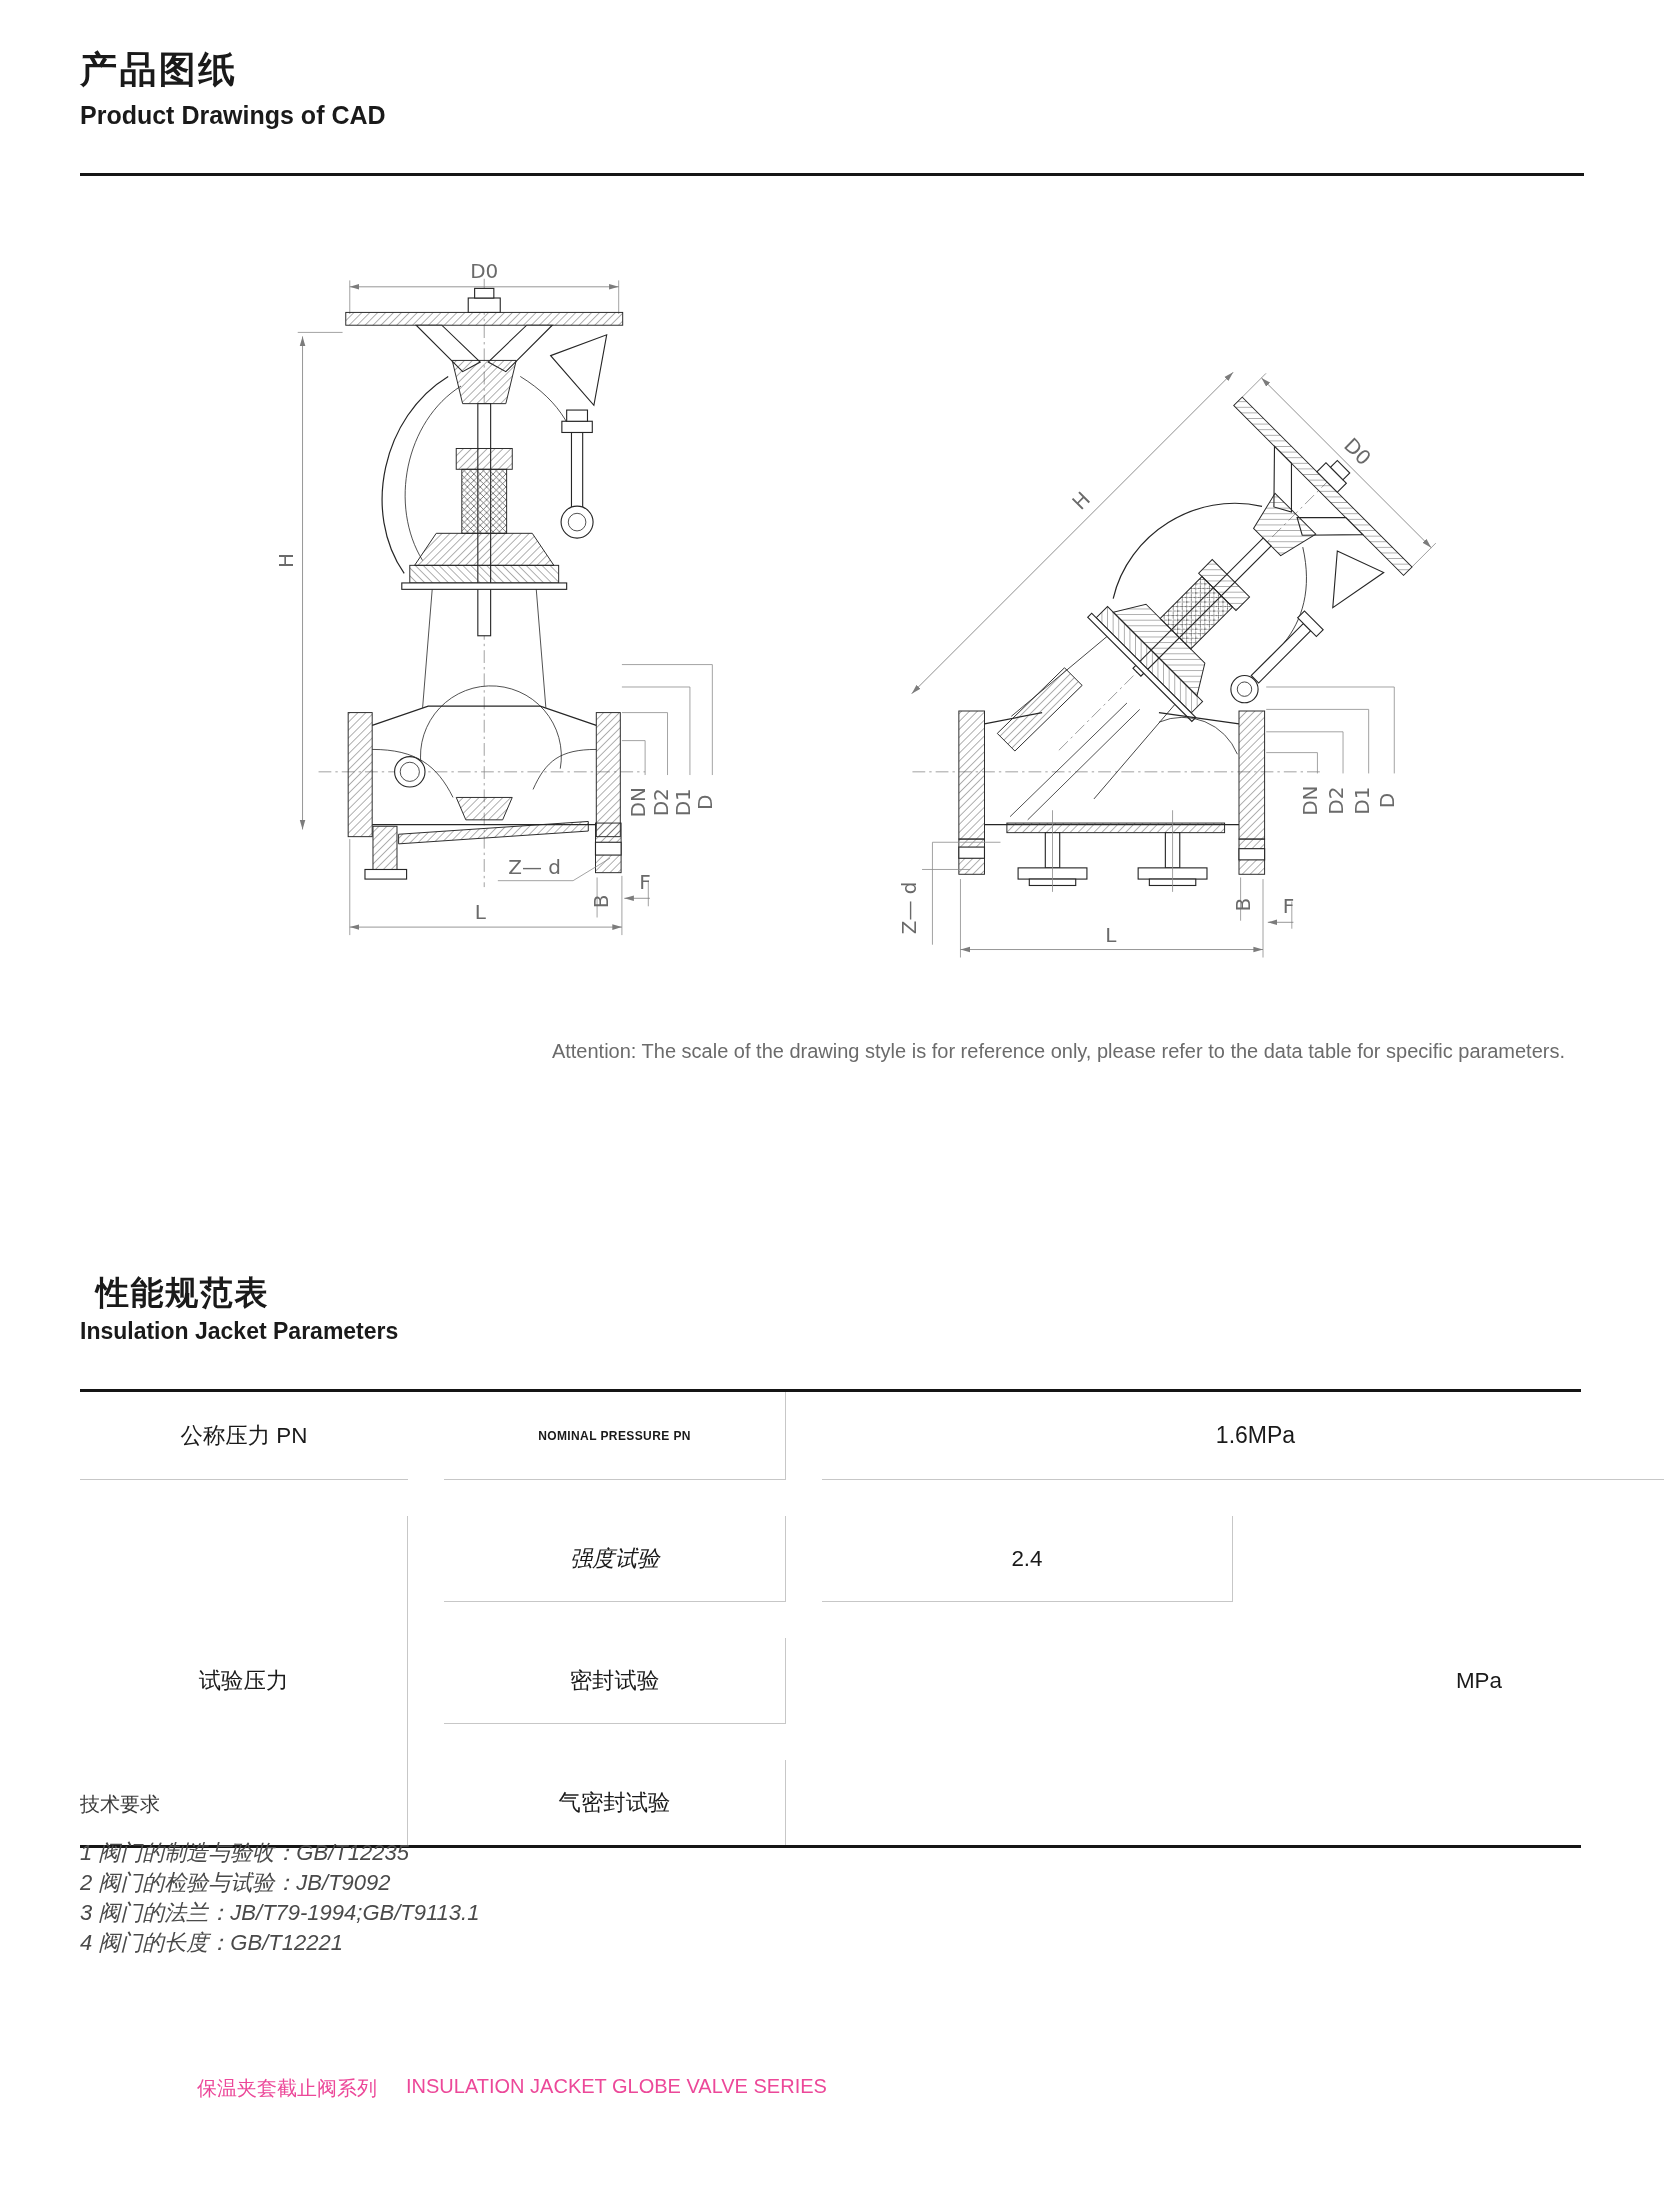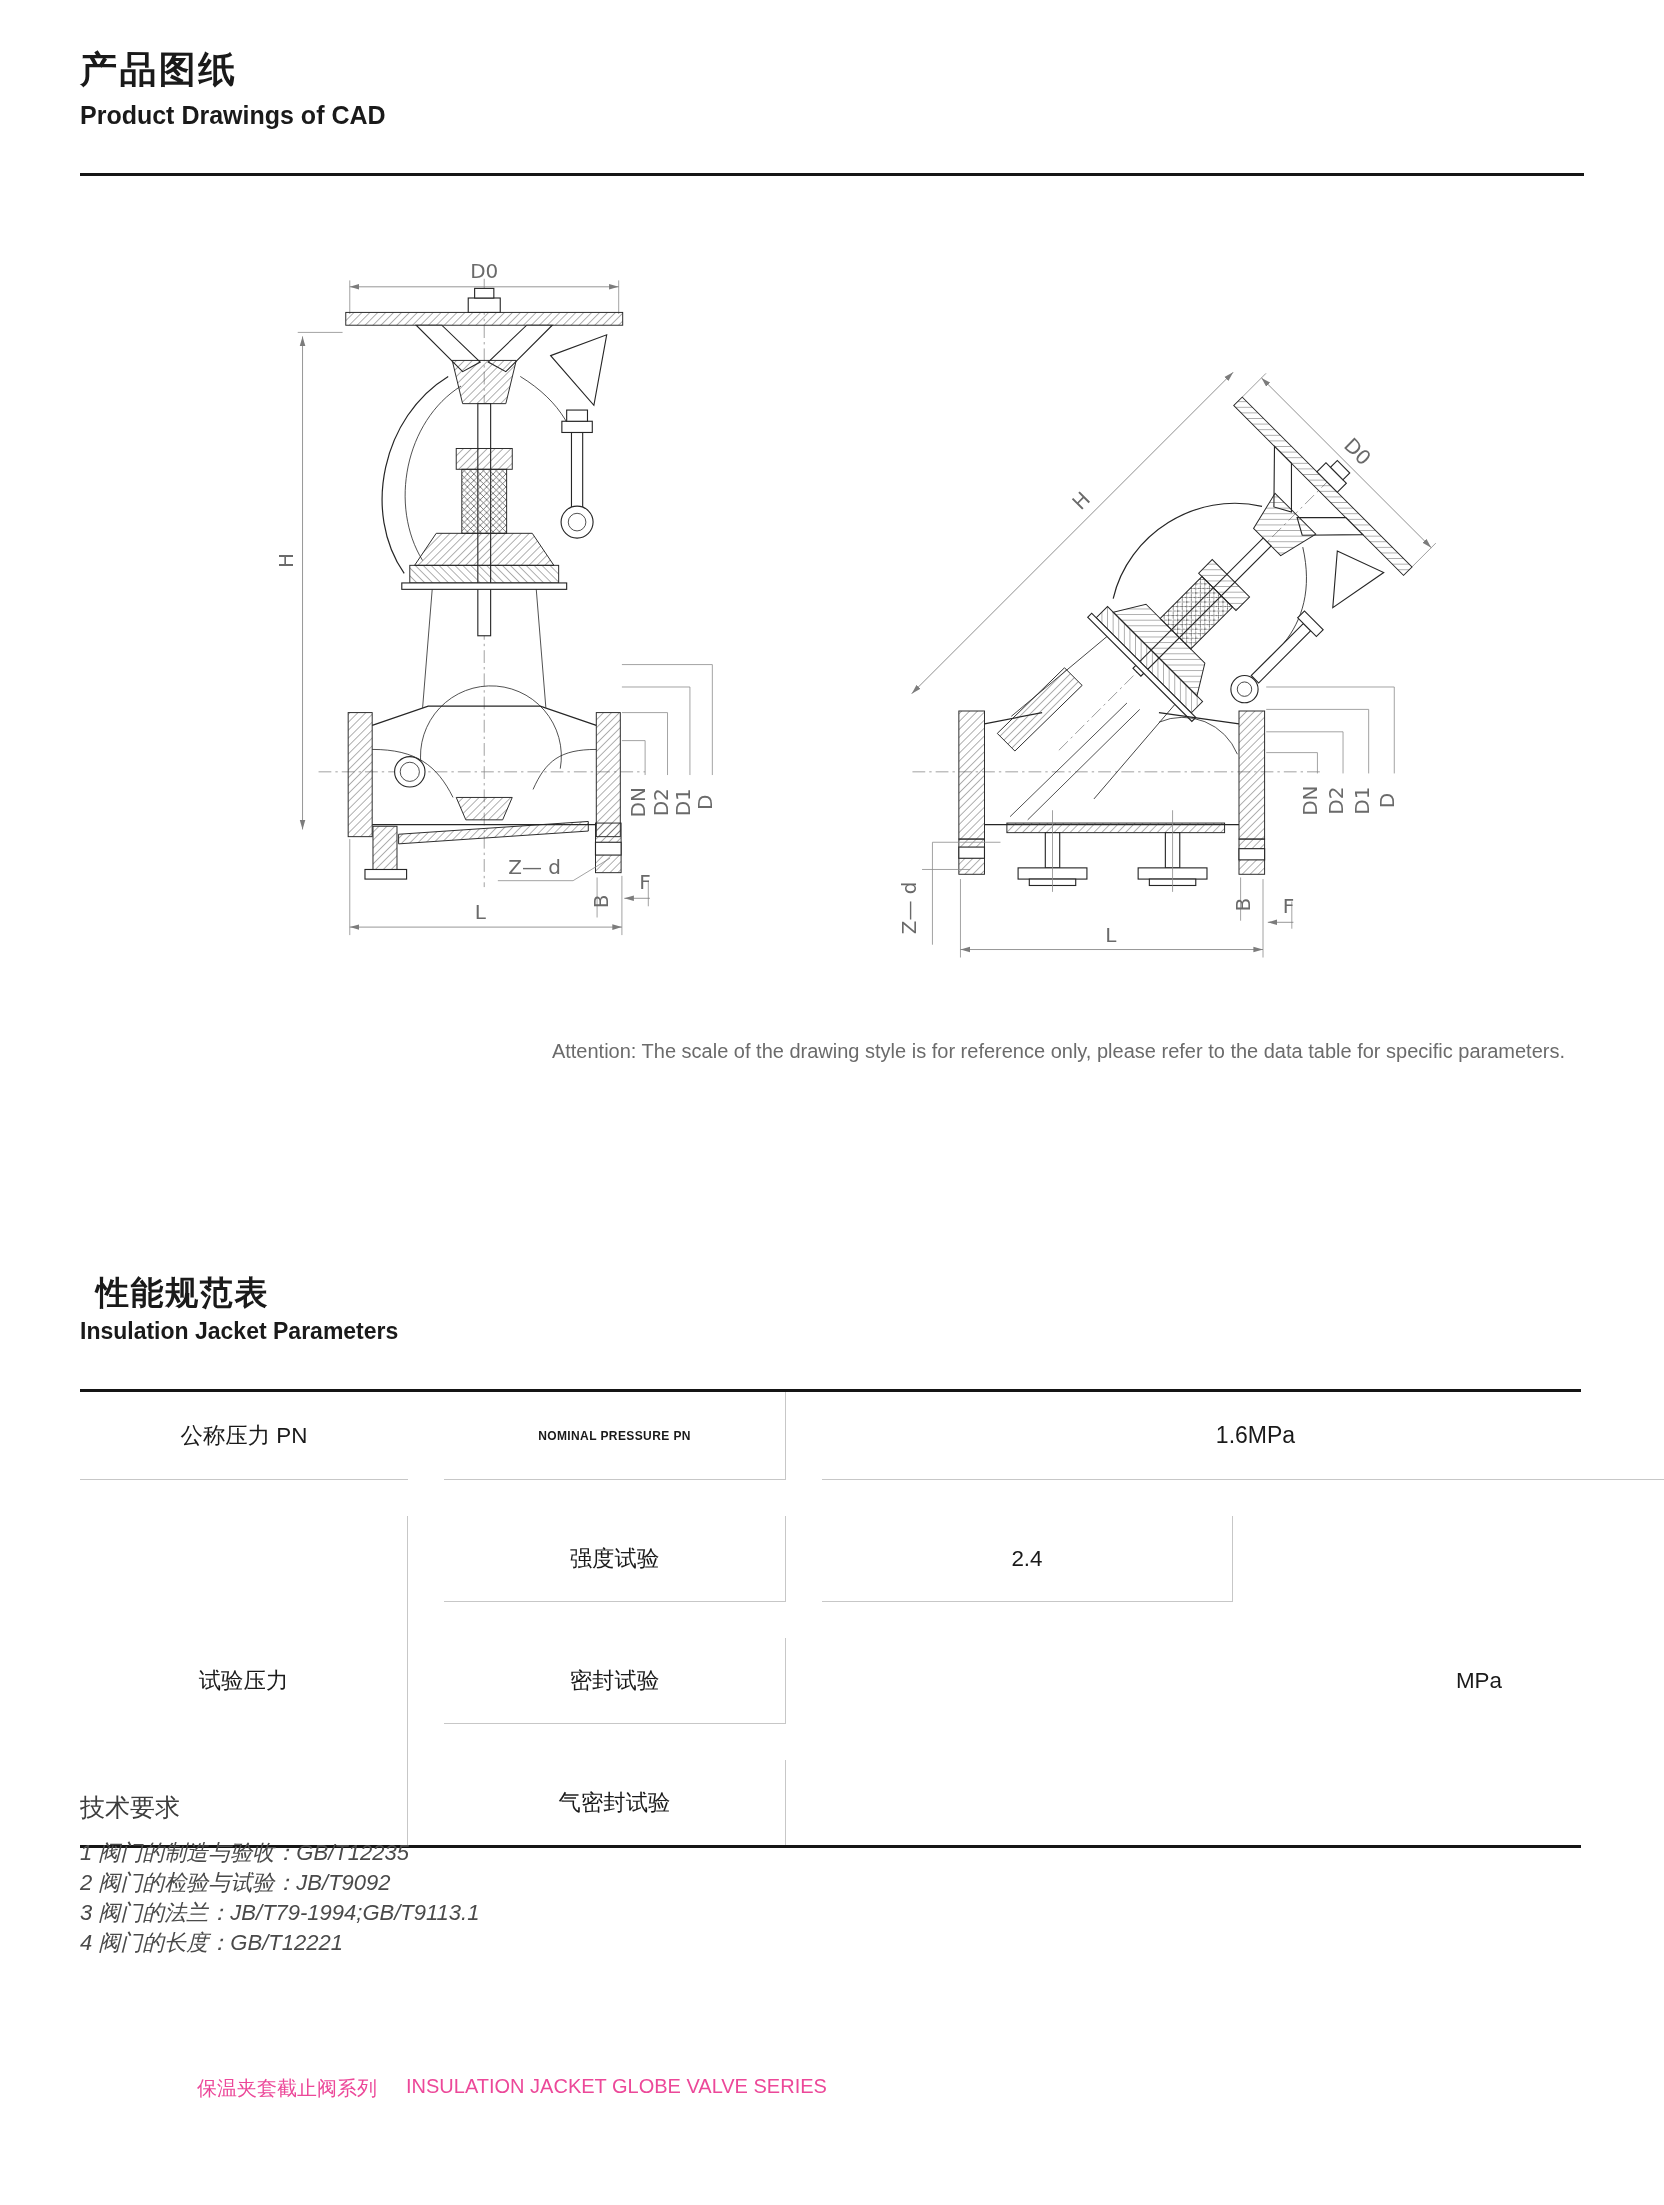--- a/index.html
+++ b/index.html
@@ -23,25 +23,25 @@
     display:grid;grid-template-columns:328px 342px 411px 420px;
     grid-template-rows:88px 86px 86px 85px;
     border-top:3.2px solid #151515;border-bottom:3.2px solid #151515;gap:36px;
   }
   .cell{display:flex;align-items:center;justify-content:center;font-size:22.4px;color:#1a1a1a;}
   .bR{border-right:0.8px solid #c7c7c7;}
   .bB{border-bottom:0.8px solid #c7c7c7;}
   .en-small{font-size:12px;letter-spacing:0.4px;font-weight:bold;}
   .big{font-size:23px;}
   .p11{grid-area:1/1/2/2;} .p12{grid-area:1/2/2/3;} .p134{grid-area:1/3/2/5;}
-  .p21{grid-area:2/1/5/2;} .p22{grid-area:2/2/3/3;} .p23{grid-area:2/3/3/4;} .p24{grid-area:2/4/5/5;}
+  .p21{grid-area:2/1/5/2;} .p22{grid-area:2/2/3/3;font-style:italic;} .p23{grid-area:2/3/3/4;} .p24{grid-area:2/4/5/5;}
   .p32{grid-area:3/2/4/3;} .p33{grid-area:3/3/4/4;}
   .p42{grid-area:4/2/5/3;} .p43{grid-area:4/3/5/4;}
   
-  .tech-title{left:80px;top:1791px;font-size:25px;color:#3c3c3c;}
+  .tech-title{left:80px;top:1791px;font-size:20px;color:#3c3c3c;}
   .tech-list{left:80px;top:1838px;font-size:22px;color:#4a4a4a;line-height:30px;font-style:italic;}
   
   .footer{left:197px;top:2075px;display:flex;gap:29px;font-size:20px;color:#ec4899;}
   
   .drawings{left:0;top:0;width:1664px;height:1001px;}
   .ol{fill:none;stroke:#262626;stroke-width:1.5;}
   .ol2{fill:none;stroke:#262626;stroke-width:1;}
   .wh{fill:#ffffff;stroke:#262626;stroke-width:1.4;}
   .hf{fill:url(#h1);stroke:#262626;stroke-width:1.2;}
   .hf2{fill:url(#h2);stroke:#262626;stroke-width:1.2;}

